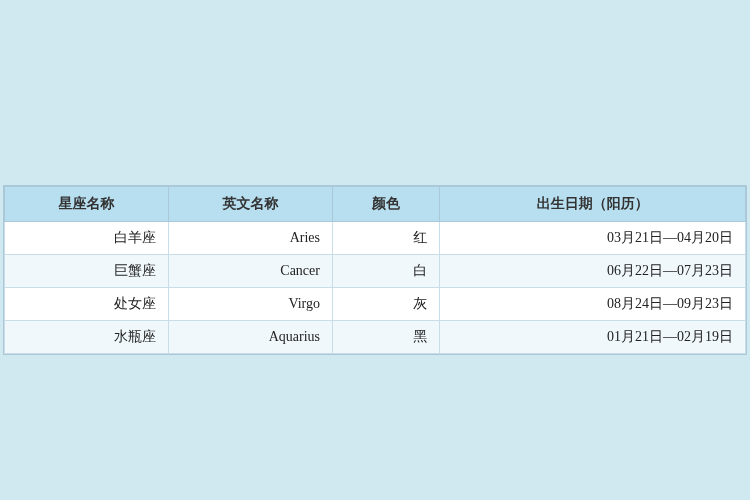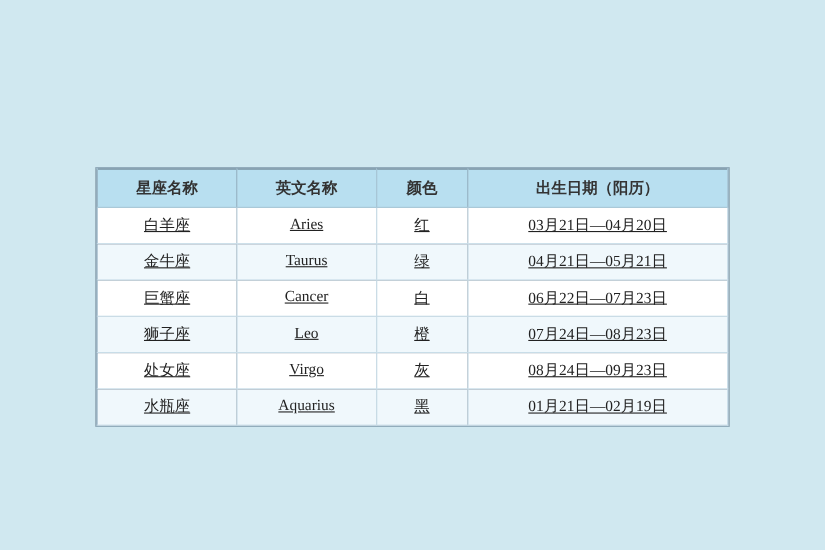--- a/index.html
+++ b/index.html
@@ -11,23 +11,23 @@
       width: 750px;
       height: 500px;
       background-color: #d0e8f0;
       display: flex;
       align-items: center;
       justify-content: center;
       font-family: "SimSun", "STSong", serif;
       font-size: 14px;
     }
     .table-wrapper {
-      background: #0f172a;
+      background: #737373;
       border: 1px solid #aac8d8;
-      width: 576px;
+      width: 744px;
       margin-top: 40px;
     }
     table {
       width: 100%;
       border-collapse: collapse;
     }
     thead tr {
       background-color: #b8dff0;
     }
     thead th {
@@ -40,24 +40,23 @@
     }
     tbody tr {
       background-color: #ffffff;
     }
     tbody tr:nth-child(even) {
       background-color: #f0f8fc;
     }
     tbody td {
       border: 1px solid #c8dde8;
       padding: 7px 12px;
-      text-align: center;
+      text-align: right;
       color: #222;
       font-size: 14px;
-      text-decoration: underline;
     }
   </style>
 </head>
 <body>
 
 <div class="table-wrapper">
   <table>
     <thead>
       <tr>
         <th>星座名称</th>
@@ -67,36 +66,24 @@
       </tr>
     </thead>
     <tbody id="table-body">
     <tr>
           <td>白羊座</td>
           <td>Aries</td>
           <td>红</td>
           <td>03月21日—04月20日</td>
         </tr>
         <tr>
-          <td>金牛座</td>
-          <td>Taurus</td>
-          <td>绿</td>
-          <td>04月21日—05月21日</td>
-        </tr>
-        <tr>
           <td>巨蟹座</td>
           <td>Cancer</td>
           <td>白</td>
           <td>06月22日—07月23日</td>
-        </tr>
-        <tr>
-          <td>狮子座</td>
-          <td>Leo</td>
-          <td>橙</td>
-          <td>07月24日—08月23日</td>
         </tr>
         <tr>
           <td>处女座</td>
           <td>Virgo</td>
           <td>灰</td>
           <td>08月24日—09月23日</td>
         </tr>
         <tr>
           <td>水瓶座</td>
           <td>Aquarius</td>

